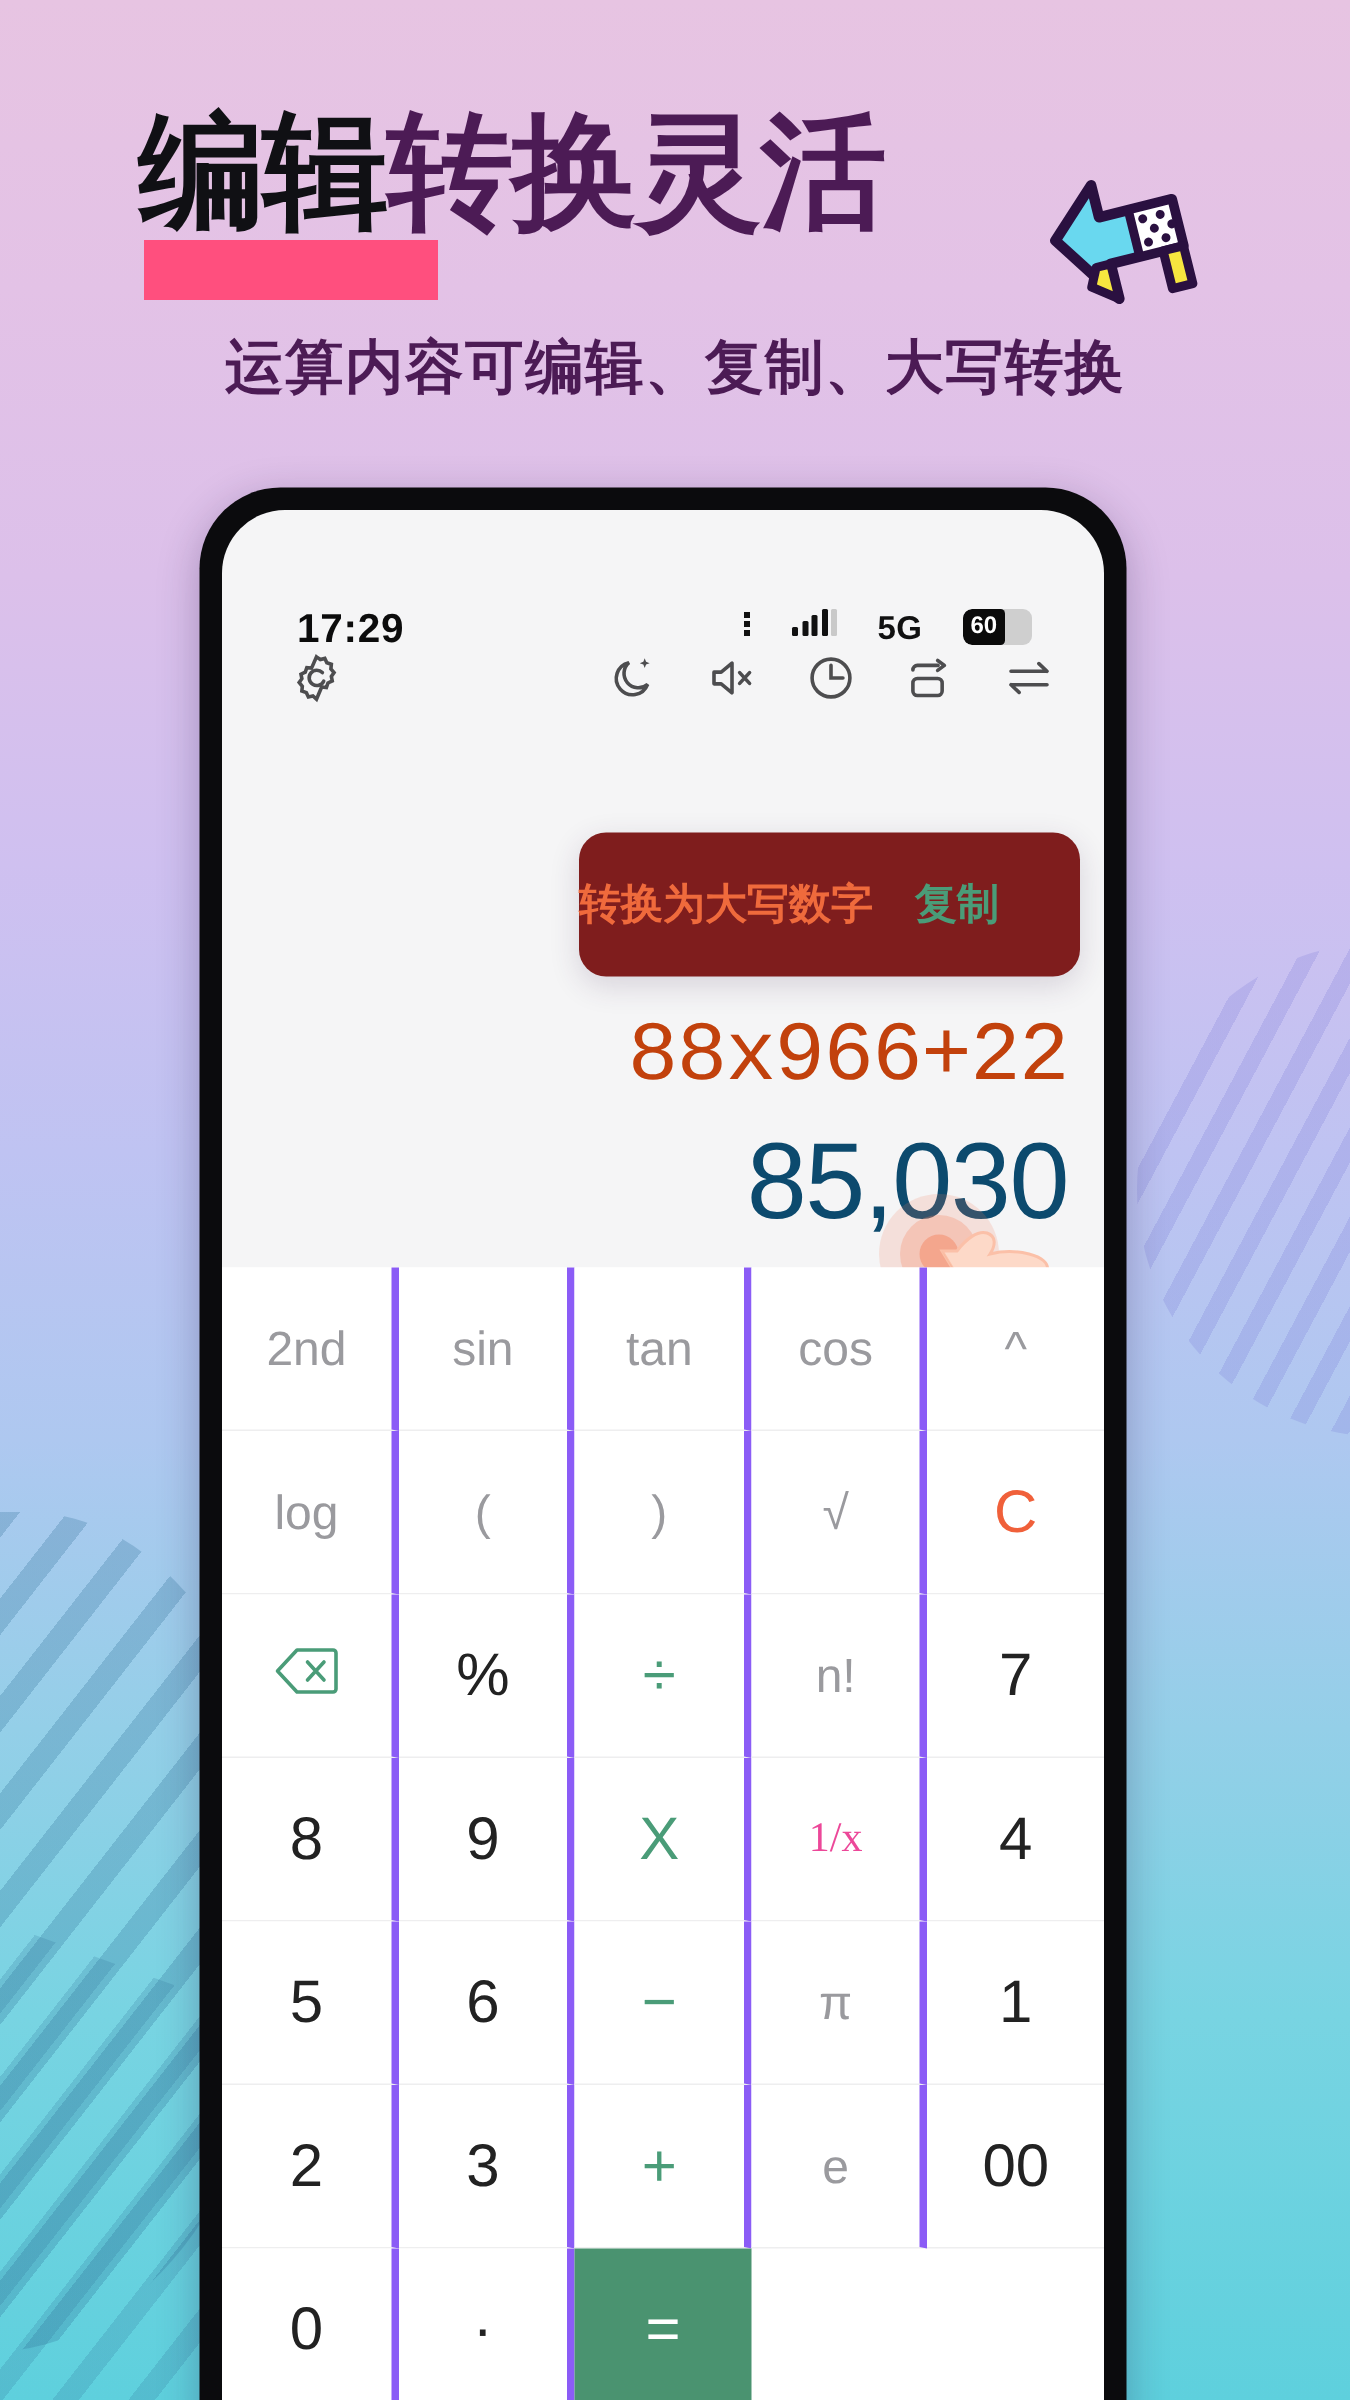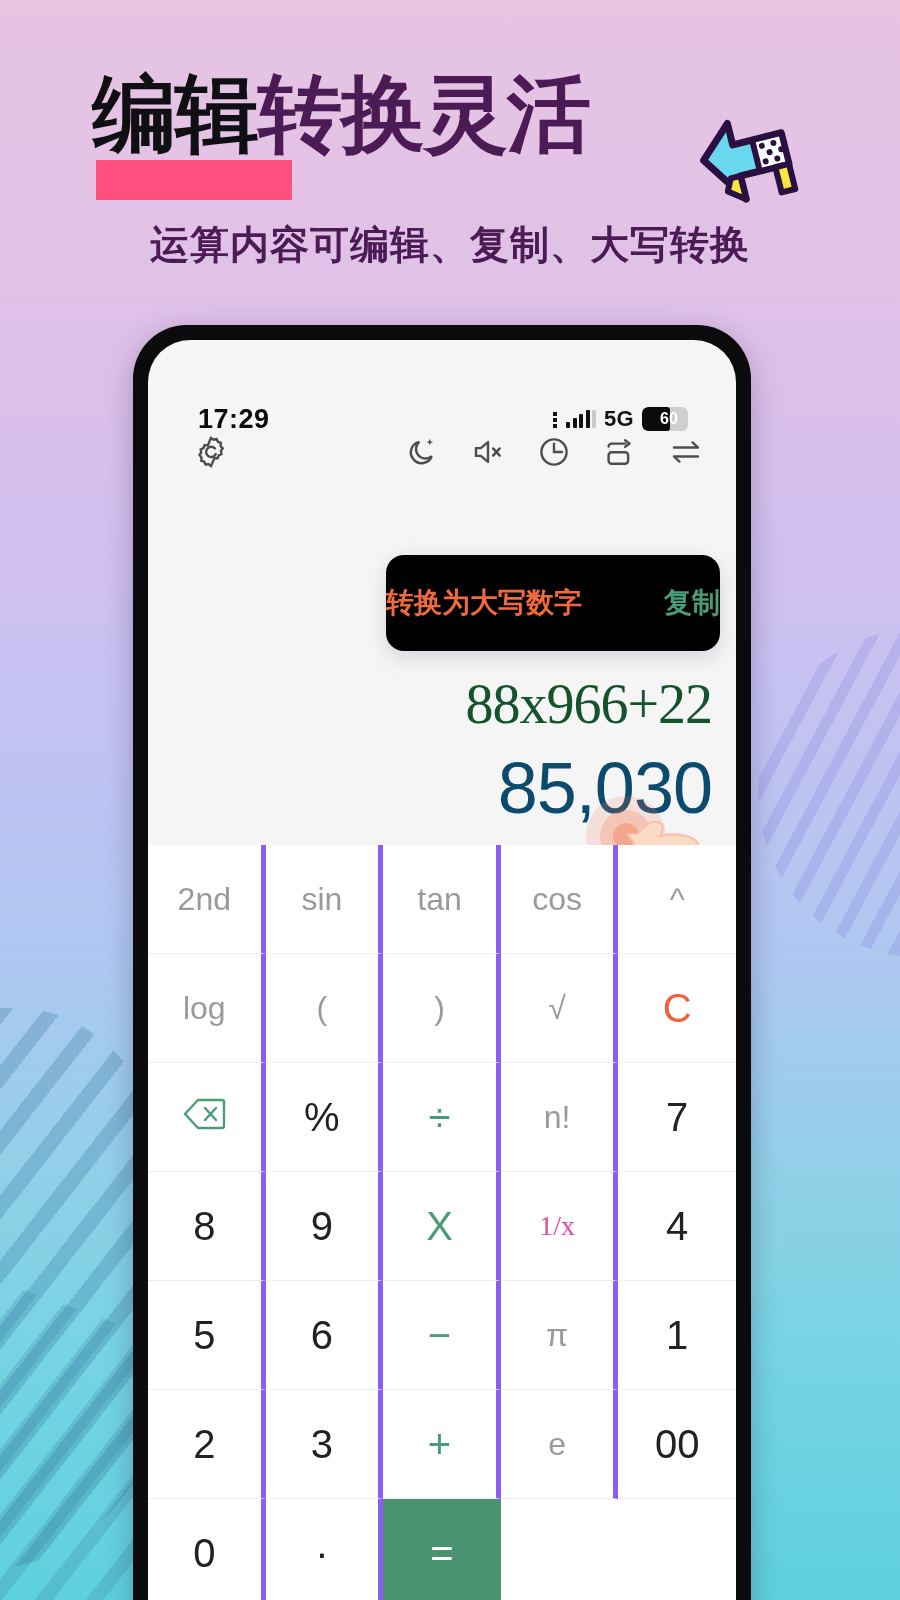--- a/index.html
+++ b/index.html
@@ -108,78 +108,78 @@
   .statusbar {
     position:absolute; left:0; top:0; width:588px; height:70px;
     display:flex; align-items:center; justify-content:space-between;
     padding:0 48px 0 50px;
     margin-top:44px;
   }
   .status-time {
     font-size:27px; font-weight:bold; color:#0c0c0c;
     letter-spacing:0.5px;
   }
-  .status-right { display:flex; align-items:center; gap:8px; }
+  .status-right { display:flex; align-items:flex-start; gap:27px; }
   .sig { display:flex; align-items:flex-end; gap:2.5px; height:18px; }
   .sig i { display:block; width:4px; background:#111; border-radius:1px; }
   .sig i:nth-child(1){height:6px;}
   .sig i:nth-child(2){height:10px;}
   .sig i:nth-child(3){height:14px;}
   .sig i:nth-child(4){height:18px;}
   .sig i:nth-child(5){height:18px;background:#c9c9c9;}
   .sig-dots { display:flex; flex-direction:column; justify-content:flex-end; gap:2px; height:18px; margin-right:1px;}
   .sig-dots span { width:4px;height:4px;background:#111;display:block; }
   .net-label { font-size:22px; font-weight:bold; color:#111; letter-spacing:0.3px; }
   .batt {
     position:relative; width:46px; height:24px;
     border-radius:6px; background:#cfcfcf; overflow:hidden;
   }
   .batt-fill {
     position:absolute; left:0; top:0; bottom:0; width:60%;
     background:#0b0b0b; border-radius:6px 3px 3px 6px;
   }
   .batt-num {
     position:absolute; inset:0; display:flex; align-items:center;
-    padding-left:18px; font-size:16px; font-weight:bold; color:#fff;
+    padding-left:5px; font-size:16px; font-weight:bold; color:#fff;
   }
 
   
   .app-toolbar {
     position:absolute; left:0; top:72px; width:588px; height:80px;
     display:flex; align-items:center;
   }
   .tb-icon {
     display:flex; align-items:center; justify-content:center;
     width:56px; height:56px; color:#4d4d4f;
   }
   .tb-left { margin-left:35px; }
   .tb-right-group { margin-left:auto; margin-right:22px; display:flex; gap:10px; }
 
   
   .popup {
     position:absolute; left:238px; top:215px;
     width:334px; height:96px;
-    background:#000000; border-radius:18px;
+    background:#7f1d1d; border-radius:18px;
     box-shadow:0 6px 20px rgba(60,40,80,0.16);
-    display:flex; align-items:center; justify-content:space-between;
-    gap:40px;
+    display:flex; align-items:center; justify-content:flex-start;
+    gap:28px;
   }
   .popup-item { font-size:28px; font-weight:bold; white-space:nowrap; }
   .popup-convert { color:#ef6a3c; }
   .popup-copy { color:#4a9c78; }
 
   
   .display {
     position:absolute; left:0; top:152px; width:588px; height:353px;
     background:#f5f5f6;
   }
   .expr {
     position:absolute; right:24px; top:180px;
-    font-size:56px; color:#14532d; letter-spacing:-1px;
-    font-family:Liberation Serif, serif;
+    font-size:56px; color:#c2410c; letter-spacing:-1px;
+    font-family:Liberation Mono, monospace;
     white-space:nowrap;
   }
   .result {
     position:absolute; right:24px; top:255px;
     font-size:72px; color:#0c4a6e; letter-spacing:-1px;
     font-family:"Liberation Sans","DejaVu Sans",sans-serif;
     white-space:nowrap;
   }
 
   

